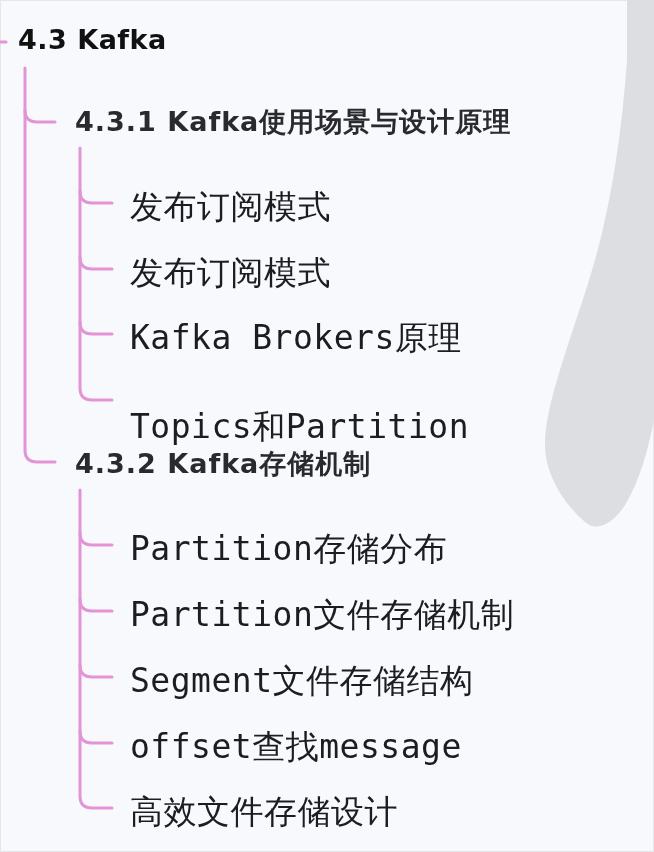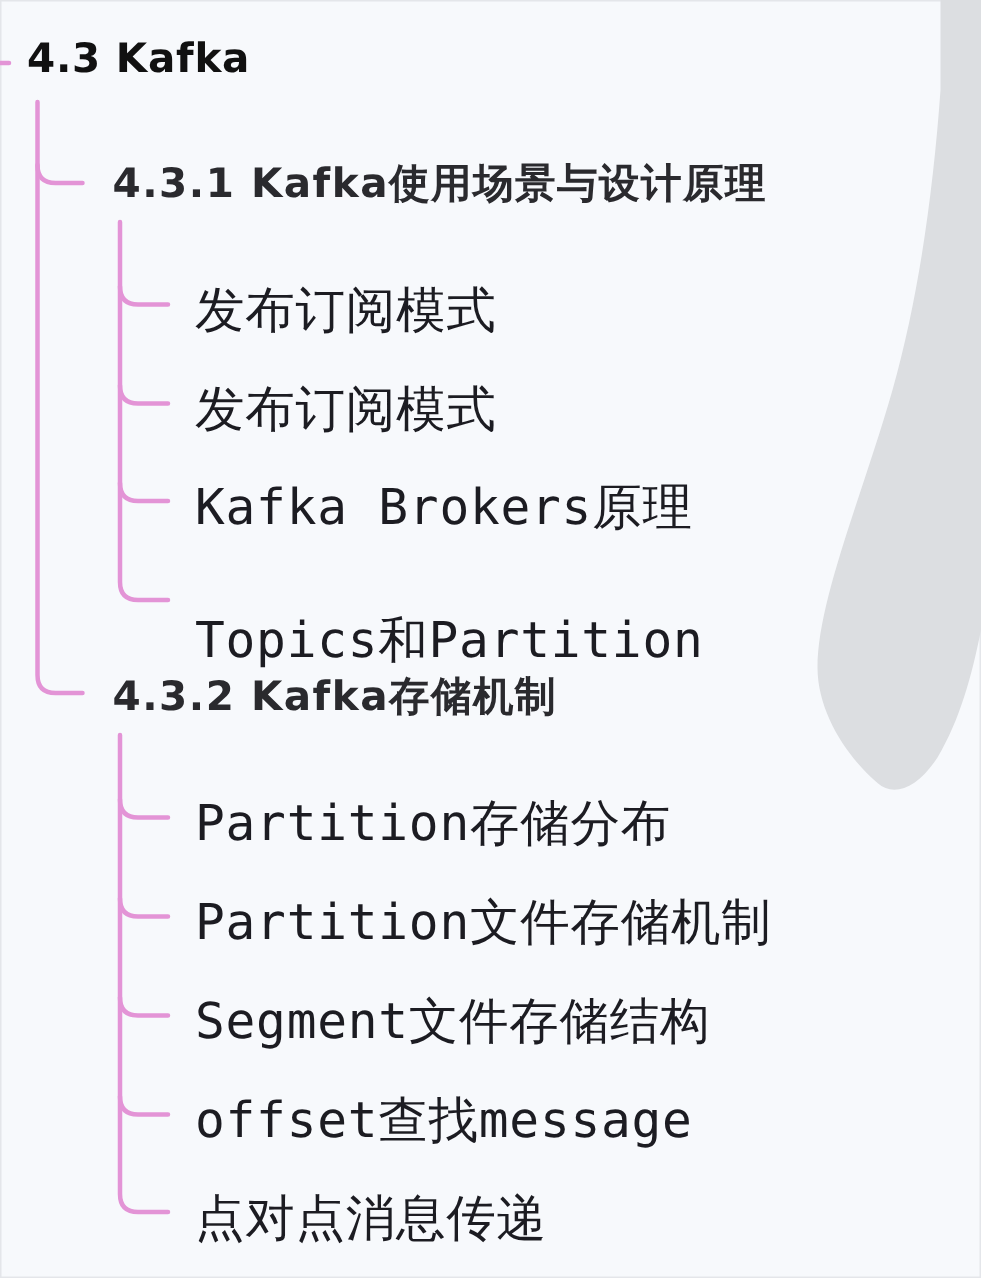--- a/index.html
+++ b/index.html
@@ -49,13 +49,13 @@
 <div class="node n-l3" style="top:185px">发布订阅模式</div>
 <div class="node n-l3" style="top:251px">发布订阅模式</div>
 <div class="node n-l3" style="top:316px">Kafka Brokers原理</div>
 <div class="node n-l3" style="top:405px">Topics和Partition</div>
 
 <div class="node n-l2" style="top:446px">4.3.2 Kafka存储机制</div>
 <div class="node n-l3" style="top:527px">Partition存储分布</div>
 <div class="node n-l3" style="top:593px">Partition文件存储机制</div>
 <div class="node n-l3" style="top:659px">Segment文件存储结构</div>
 <div class="node n-l3" style="top:725px">offset查找message</div>
-<div class="node n-l3" style="top:790px">点对点消息传递</div>
+<div class="node n-l3" style="top:790px">高效文件存储设计</div>
 
 </body></html>

